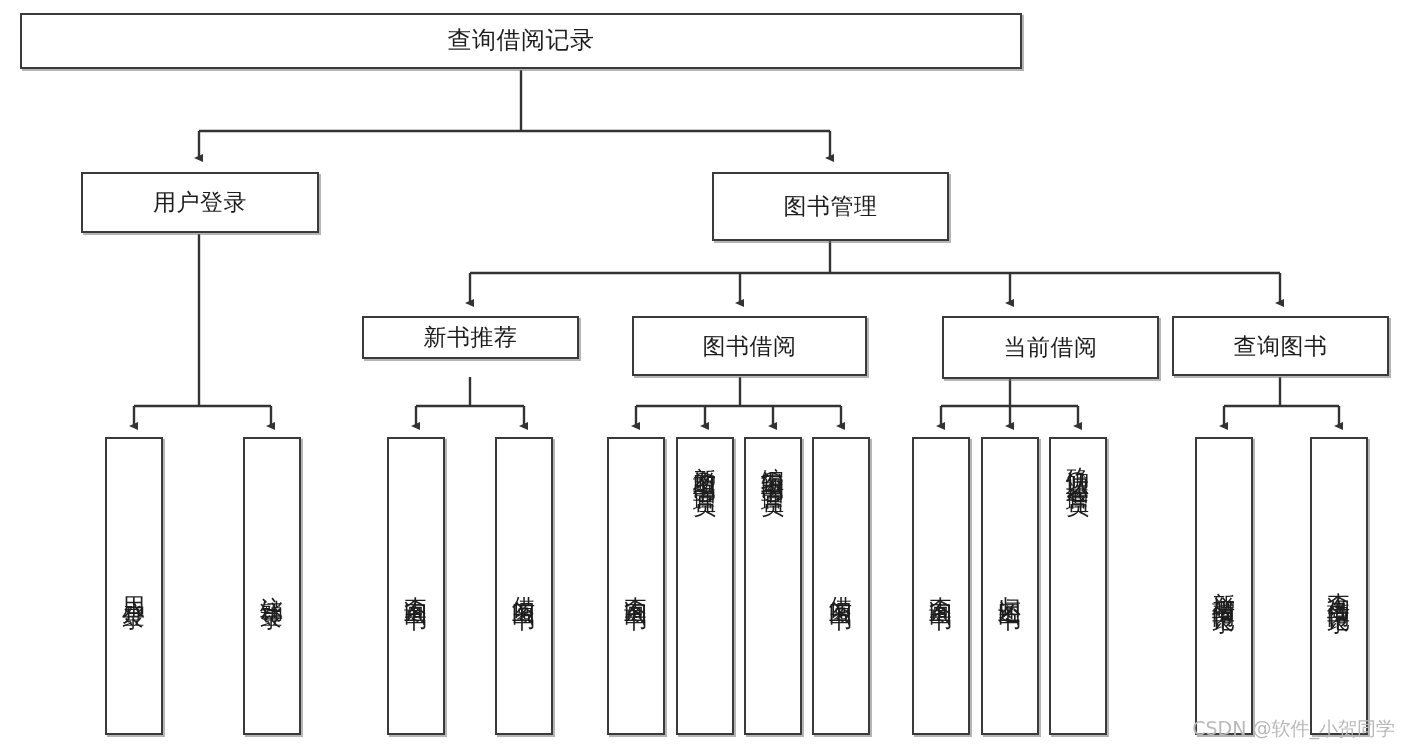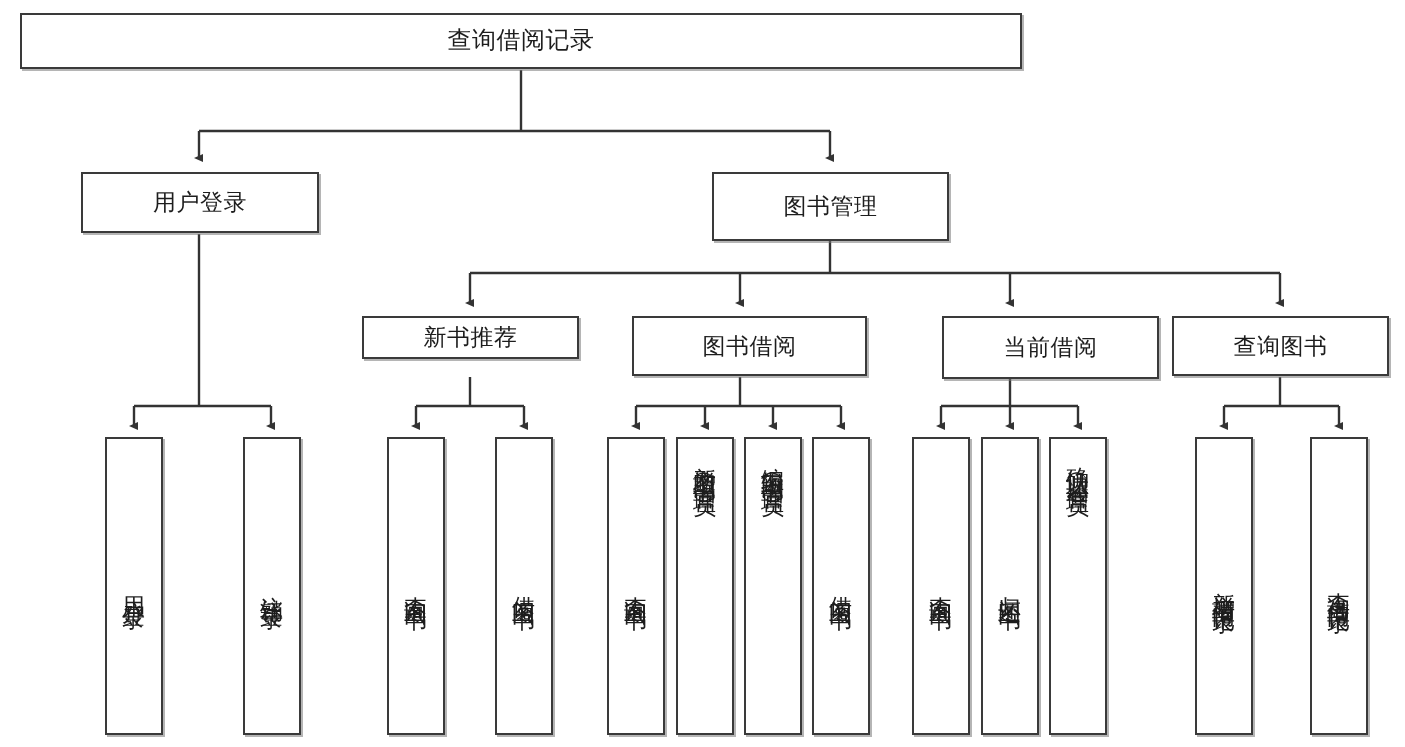--- a/index.html
+++ b/index.html
@@ -196,14 +196,15 @@
     <span class="node-label">确认归还（管理员）</span>
   </div>
 
   <div class="node vert centered" style="left:1195px; top:437px; width:58px; height:298px;">
     <span class="node-label">新增借阅记录</span>
   </div>
   <div class="node vert centered" style="left:1310px; top:437px; width:58px; height:298px;">
     <span class="node-label">查询借阅记录</span>
   </div>
 
+  <div class="watermark">CSDN @软件_小贺同学</div>
 
 </div>
 
 </body></html>

